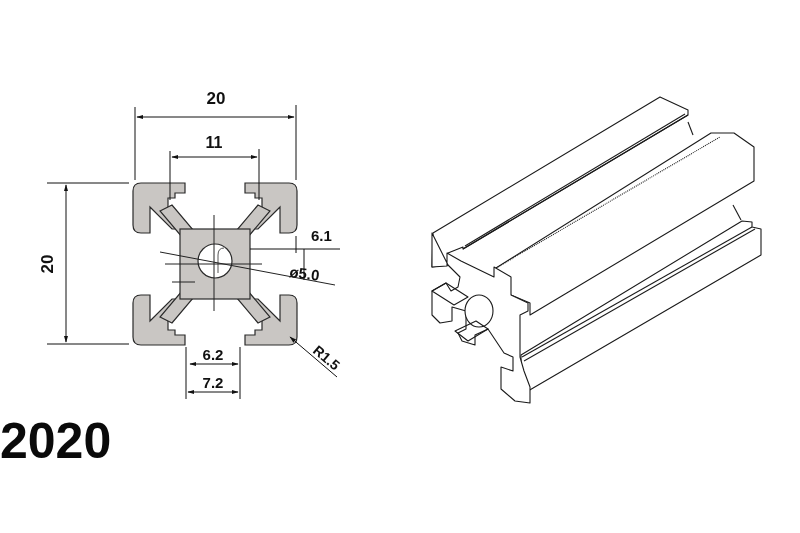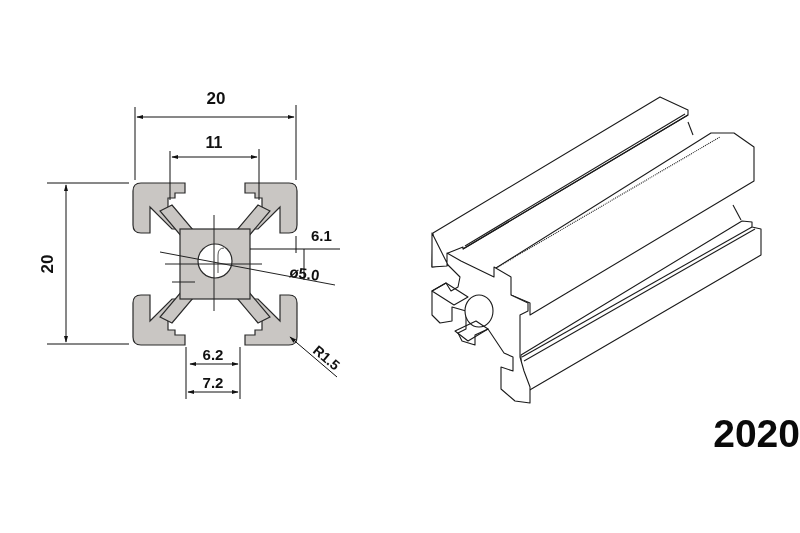--- a/index.html
+++ b/index.html
@@ -1,21 +1,21 @@
 <!DOCTYPE html>
 <html><head>
 <meta charset="utf-8">
 <style>
   html, body { margin: 0; padding: 0; background: #ffffff; }
   body { width: 800px; height: 533px; overflow: hidden; position: relative; font-family: "Liberation Sans", sans-serif; }
   .stage { position: absolute; left: 0; top: 15px; width: 800px; height: 533px; }
   svg text { font-family: "Liberation Sans", sans-serif; font-weight: bold; fill: #111; }
   .title {
-    position: absolute; left: 0; width: 800px; top: 412px; text-align: right;
-    font-family: "Liberation Sans", sans-serif; font-weight: bold; font-size: 39px; color: #0a0a0a;
+    position: absolute; left: 0; width: 800px; top: 412px; text-align: left;
+    font-family: "Liberation Sans", sans-serif; font-weight: bold; font-size: 50px; color: #0a0a0a;
   }
 </style>
 </head>
 <body>
 
 <div class="stage">
 <svg width="800" height="533" viewBox="0 0 800 533" xmlns="http://www.w3.org/2000/svg">
   <defs>
     <marker id="arr" viewBox="0 0 10 10" refX="9" refY="5" markerWidth="7" markerHeight="7" orient="auto-start-reverse">
       <path d="M0,2 L10,5 L0,8 z" fill="#111"></path>

